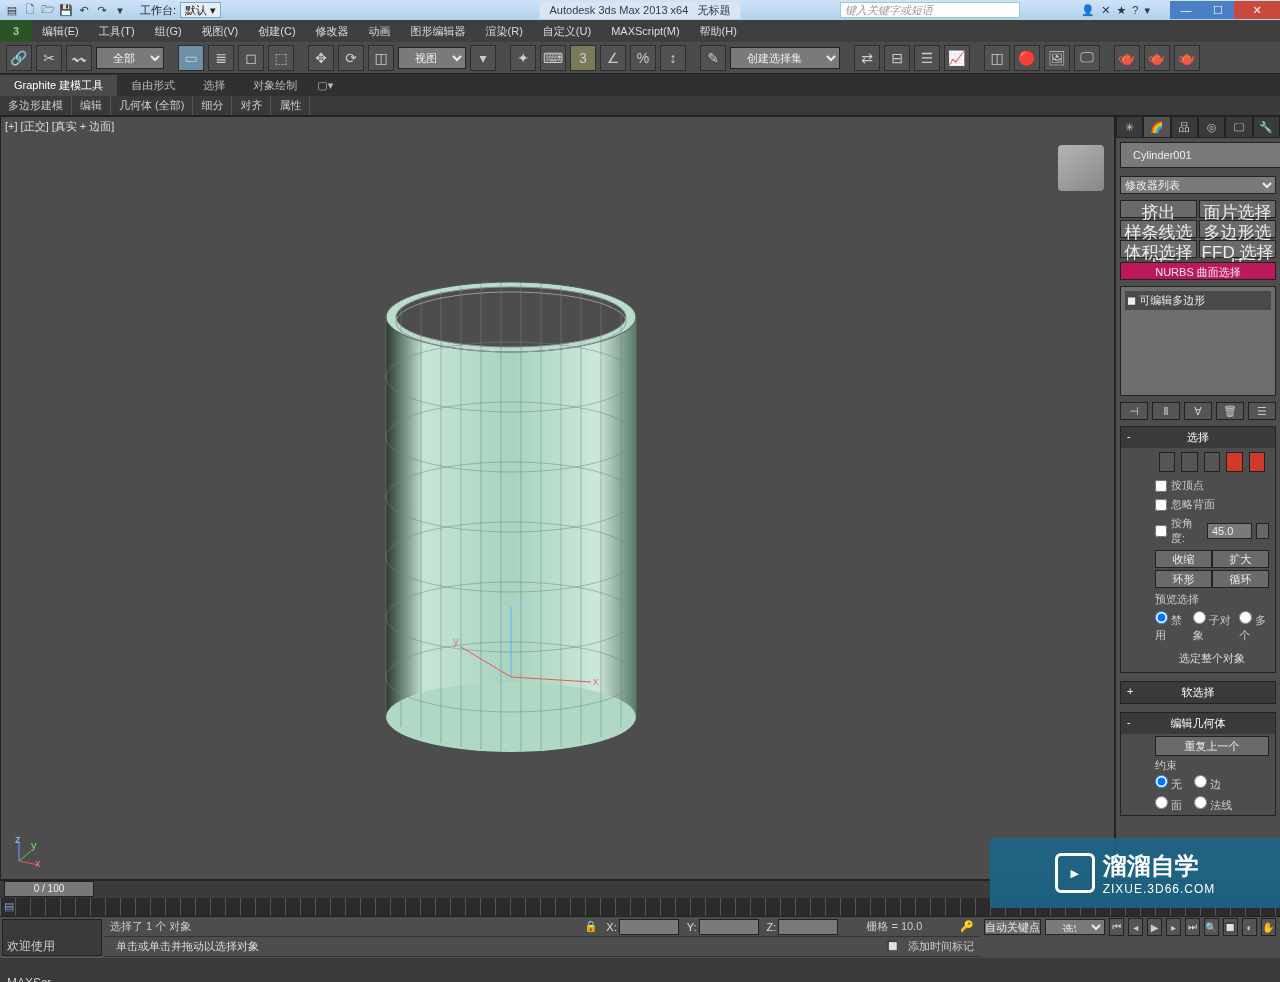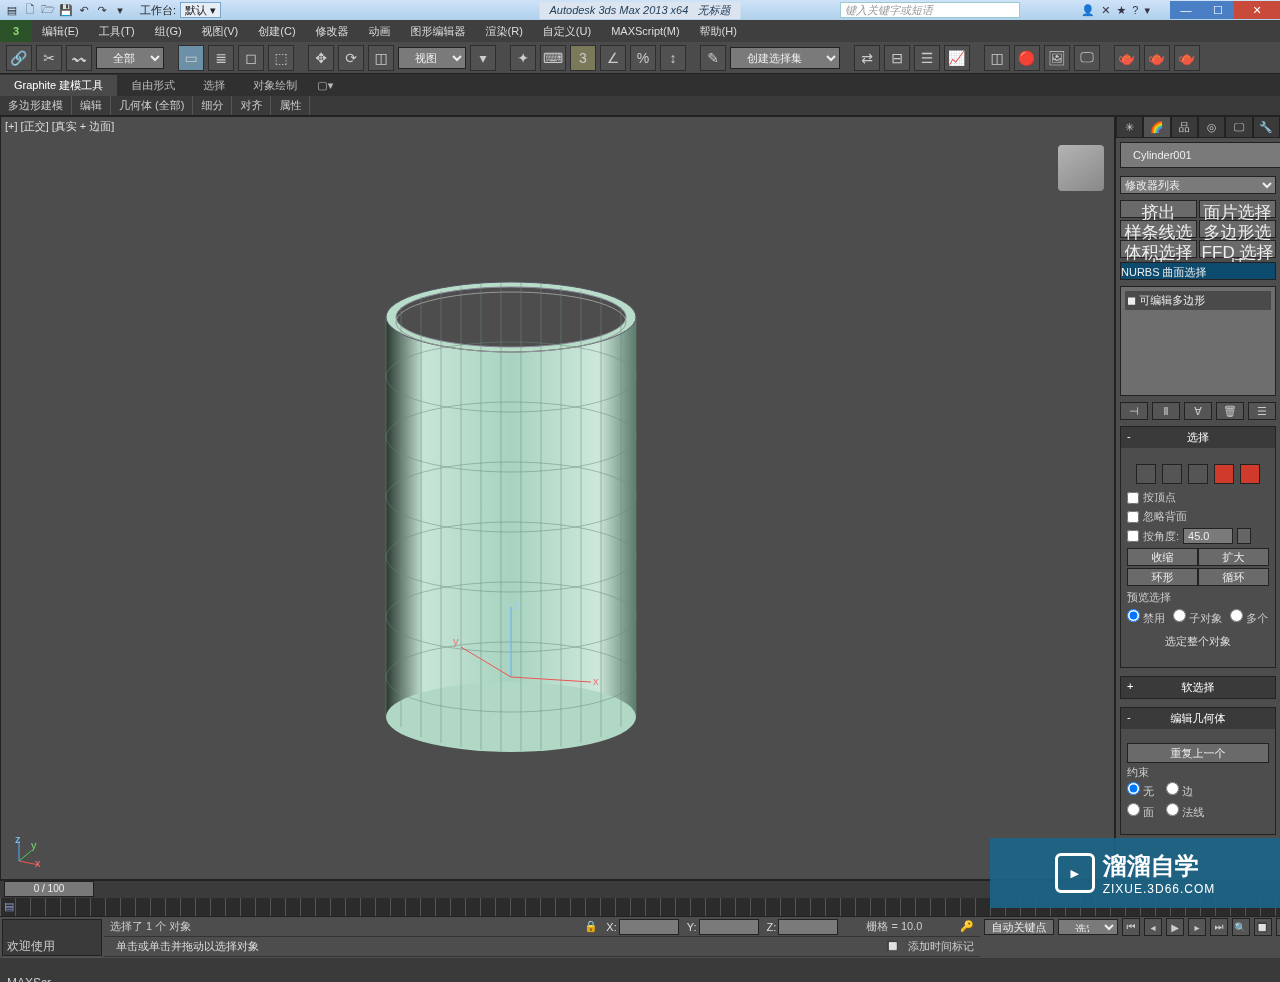--- a/index.html
+++ b/index.html
@@ -4,21 +4,21 @@
 <style>
 * { margin: 0; padding: 0; box-sizing: border-box; font-family: "Microsoft YaHei", SimSun, sans-serif; font-size: 11px; }
 body { background: #3a3a3a; color: #ccc; width: 1280px; height: 982px; overflow: hidden; user-select: none; }
 
 
 .titlebar { height: 20px; background: linear-gradient(#cfe3f8,#afd0eb); display: flex; align-items: center; position: relative; }
 .titlebar .qat { display: flex; gap: 2px; padding: 0 4px; }
 .titlebar .qat span { width: 16px; height: 16px; display: inline-flex; align-items: center; justify-content: center; color: #333; }
 .titlebar .ws-label { color: #222; margin-left: 8px; }
 .titlebar .ws-select { background: #e7eef6; border: 1px solid #7aa6cc; color: #222; padding: 0 4px; height: 16px; margin-left: 4px;}
-.titlebar .center { position: absolute; left: 50%; transform: translateX(-50%); color: #223f5b; background: #dce5ef; padding: 1px 10px; font-style: italic; }
+.titlebar .center { position: absolute; left: 50%; transform: translateX(-50%); color: #223f5b; background: #dce5ef; padding: 1px 10px; }
 .titlebar .search { position: absolute; right: 260px; background: #fff; border: 1px solid #9cc; height: 16px; width: 180px; color: #999; padding: 0 4px; font-style: italic;}
 .titlebar .ticons { position: absolute; right: 130px; display: flex; gap: 6px; color: #334; }
 .titlebar .winbtns { position: absolute; right: 0; display:flex; }
 .titlebar .winbtn { width: 32px; height: 18px; display:flex; align-items:center; justify-content:center; color:#fff; }
 .titlebar .winbtn.min{ background:#4a7ec5;} .titlebar .winbtn.max{ background:#4a7ec5;} .titlebar .winbtn.close{ background:#c94a3a; width:46px;}
 
 
 .menubar { height: 22px; background: #3f3f3f; display: flex; align-items: center; }
 .menubar .logo { width: 32px; height: 22px; background: #2c5229; display:flex; align-items:center; justify-content:center; font-weight:bold; color:#8fd87a;}
 .menubar .menu { padding: 0 10px; color: #ddd; }
@@ -54,31 +54,31 @@
 .panel-tabs { height: 22px; display:flex; background:#3a3a3a; }
 .panel-tabs .pt { flex:1; height:22px; border:1px solid #222; display:flex; align-items:center; justify-content:center; }
 .panel-tabs .pt.active{ background:#525252;}
 .objname { display:flex; margin:4px; gap:4px;}
 .objname input{ flex:1; background:#7a7a7a; border:1px solid #222; color:#eee; padding:12px; height:18px;}
 .objname .swatch{ width:18px; height:18px; background:#9fe8c0; border:1px solid #222;}
 .modlist-top{ margin:4px; display:flex;}
 .modlist-top select{ flex:1; background:#7a7a7a; border:1px solid #222; color:#eee; height:18px;}
 .mod-grid{ display:grid; grid-template-columns:1fr 1fr; gap:2px; margin:2px 4px;}
 .mod-grid button{ background:#6a6a6a; border:1px solid #222; color:#eee; height:18px; font-size:17px;}
-.mod-nurbs{ margin:2px 4px; background:#0c4a6e; border:1px solid #222; color:#eee; height:18px; line-height:18px; overflow:hidden;}
+.mod-nurbs{ margin:2px 4px; background:#be185d; border:1px solid #222; color:#eee; height:18px; text-align:center; line-height:18px; overflow:hidden;}
 .modstack{ margin:4px; height:110px; background:#6e6e6e; border:1px solid #222; padding:4px;}
 .modstack .item{ color:#eee; padding:2px;}
 .modstack .item.sel{ background:#4a4a4a;}
 .stack-btns{ display:flex; justify-content:space-between; margin:2px 4px; gap:4px;}
 .stack-btns span{ flex:1; height:18px; background:#555; border:1px solid #222; display:flex; align-items:center; justify-content:center;}
 
 .rollout{ margin:4px; border:1px solid #222;}
 .rollout-head{ background:#3a3a3a; padding:3px 6px; text-align:center; color:#fff; position:relative;}
 .rollout-head .pm{ position:absolute; left:6px;}
-.rollout-body{ padding:12px 6px; background:#4d4d4d;}
+.rollout-body{ padding:0 6px; background:#4d4d4d;margin-left:28px;}
 .subobj-row{ display:flex; gap:6px; justify-content:center; padding:4px;}
 .subobj-row .so{ width:20px; height:20px; border:1px solid #222; background:#555;}
 .subobj-row .so.red{ background:#d03a2a;}
 .check{ display:flex; align-items:center; gap:4px; padding:2px 0;}
 .check input{ width:12px; height:12px;}
 .spinbox{ display:flex; align-items:center; gap:4px;}
 .spinbox .num{ background:#7a7a7a; border:1px solid #222; color:#eee; padding:1px 4px; width:50px; height:16px;}
 .spinbox .spn{ width:14px; height:16px; background:#666; border:1px solid #222; display:flex; flex-direction:column;}
 .twin{ display:flex; margin:2px 0;}
 .twin button{ flex:1; background:#6a6a6a; border:1px solid #222; color:#eee; height:18px; font-size:11px;}
@@ -98,21 +98,21 @@
 
 .statusbar{ height:42px; background:#4d4d4d; border-top:1px solid #222; display:flex; position:relative;}
 .status-left{ width:100px; background:#3a3a3a; border:1px solid #222; margin:2px; display:flex; flex-direction:column;}
 .status-left .row{ flex:1; padding:2px 4px; color:#ccc; font-size:12px; border-bottom:1px solid #555;margin-top:16px;}
 .status-mid{ flex:1; display:flex; flex-direction:column;}
 .status-mid .line{ height:20px; display:flex; align-items:center; padding:0 6px; gap:8px; border-bottom:1px solid #333;}
 .coord{ display:flex; align-items:center; gap:2px;}
 .coord .lab{ color:#ddd;}
 .coord .val{ background:#7a7a7a; border:1px solid #222; padding:0 4px; width:60px; height:16px; color:#eee;}
 .status-prompt{ color:#ddd; padding:0 6px; height:20px; display:flex; align-items:center;}
-.status-right{ width:300px; display:flex; }
+.status-right{ width:300px; display:flex; flex-direction:column;}
 .status-right .srow{ height:20px; display:flex; align-items:center; gap:4px; padding:0 4px;}
 .sbtn{ width:18px; height:18px; background:#555; border:1px solid #222; display:inline-flex; align-items:center; justify-content:center; color:#ccc; font-size:10px;}
 
 
 .watermark{ position:absolute; right:0; bottom:74px; width:290px; height:70px; background:rgba(28,100,135,0.92); display:flex; align-items:center; justify-content:center; gap:8px; z-index:50; color:#fff;}
 .watermark .play{ width:40px; height:40px; border:3px solid #fff; border-radius:6px; display:flex; align-items:center; justify-content:center;}
 .watermark .txtbig{ font-size:24px; font-weight:bold;}
 .watermark .txtsm{ font-size:12px; letter-spacing:1px;}
 
 svg { overflow:visible;}

